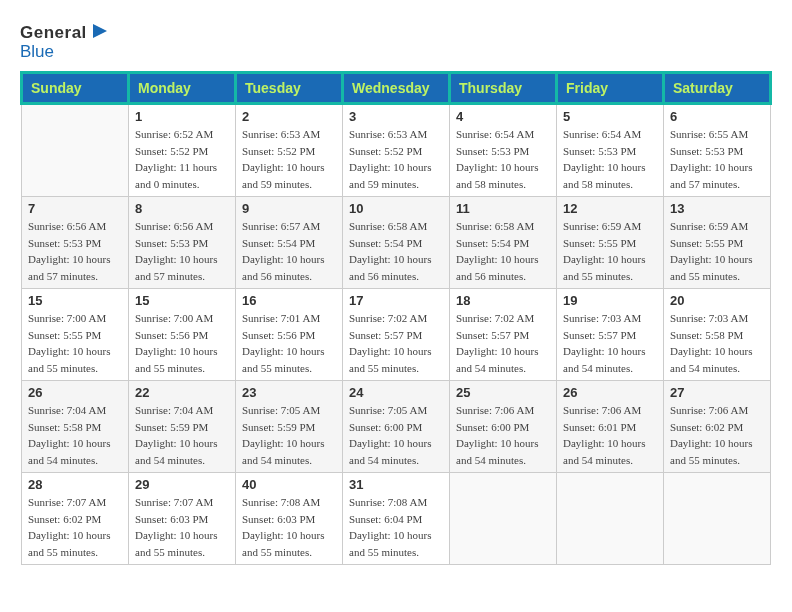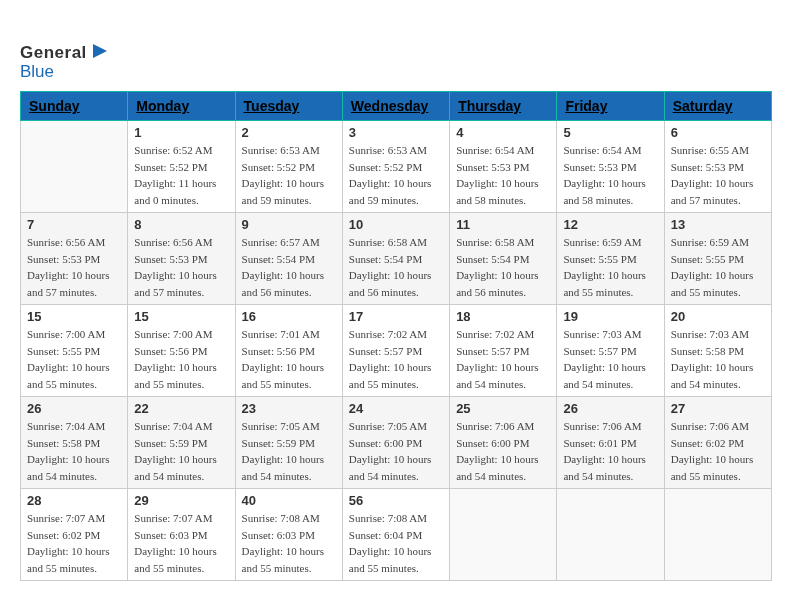--- a/index.html
+++ b/index.html
@@ -12,47 +12,45 @@
     }
     .header {
       display: flex;
       justify-content: space-between;
       align-items: flex-start;
       margin-bottom: 10px;
     }
     .logo {
       display: flex;
       align-items: center;
-      margin-top: 20px;
     }
     .title-block {
       text-align: right;
     }
     .month-title {
       font-size: 36px;
       font-weight: bold;
       color: #333;
     }
     .subtitle {
       font-size: 16px;
       color: #555;
     }
     .calendar {
       width: 100%;
       border-collapse: collapse;
       border: 1px solid #ccc;
     }
     .calendar th {
       background-color: #1a6ab5;
-      color: #000000;
+      color: #bef264;
       text-align: left;
       padding: 6px 8px;
       font-size: 14px;
-      border: 1px solid #14b8a6;
-      text-decoration: underline;
+      border: 3px solid #14b8a6;
     }
     .calendar td {
       vertical-align: top;
       padding: 4px 6px;
       border: 1px solid #ccc;
       font-size: 11px;
       color: #333;
       width: 107px;
       min-height: 80px;
       background: #fff;
@@ -233,21 +231,21 @@
         </td>
         <td>
           <span class="day-number">29</span>
           <div class="day-info">Sunrise: 7:07 AM<br>Sunset: 6:03 PM<br>Daylight: 10 hours and 55 minutes.</div>
         </td>
         <td>
           <span class="day-number">40</span>
           <div class="day-info">Sunrise: 7:08 AM<br>Sunset: 6:03 PM<br>Daylight: 10 hours and 55 minutes.</div>
         </td>
         <td>
-          <span class="day-number">56</span>
+          <span class="day-number">31</span>
           <div class="day-info">Sunrise: 7:08 AM<br>Sunset: 6:04 PM<br>Daylight: 10 hours and 55 minutes.</div>
         </td>
         <td class="empty"></td>
         <td class="empty"></td>
         <td class="empty"></td>
       </tr>
     </tbody>
 </table>
 
 </body></html>

